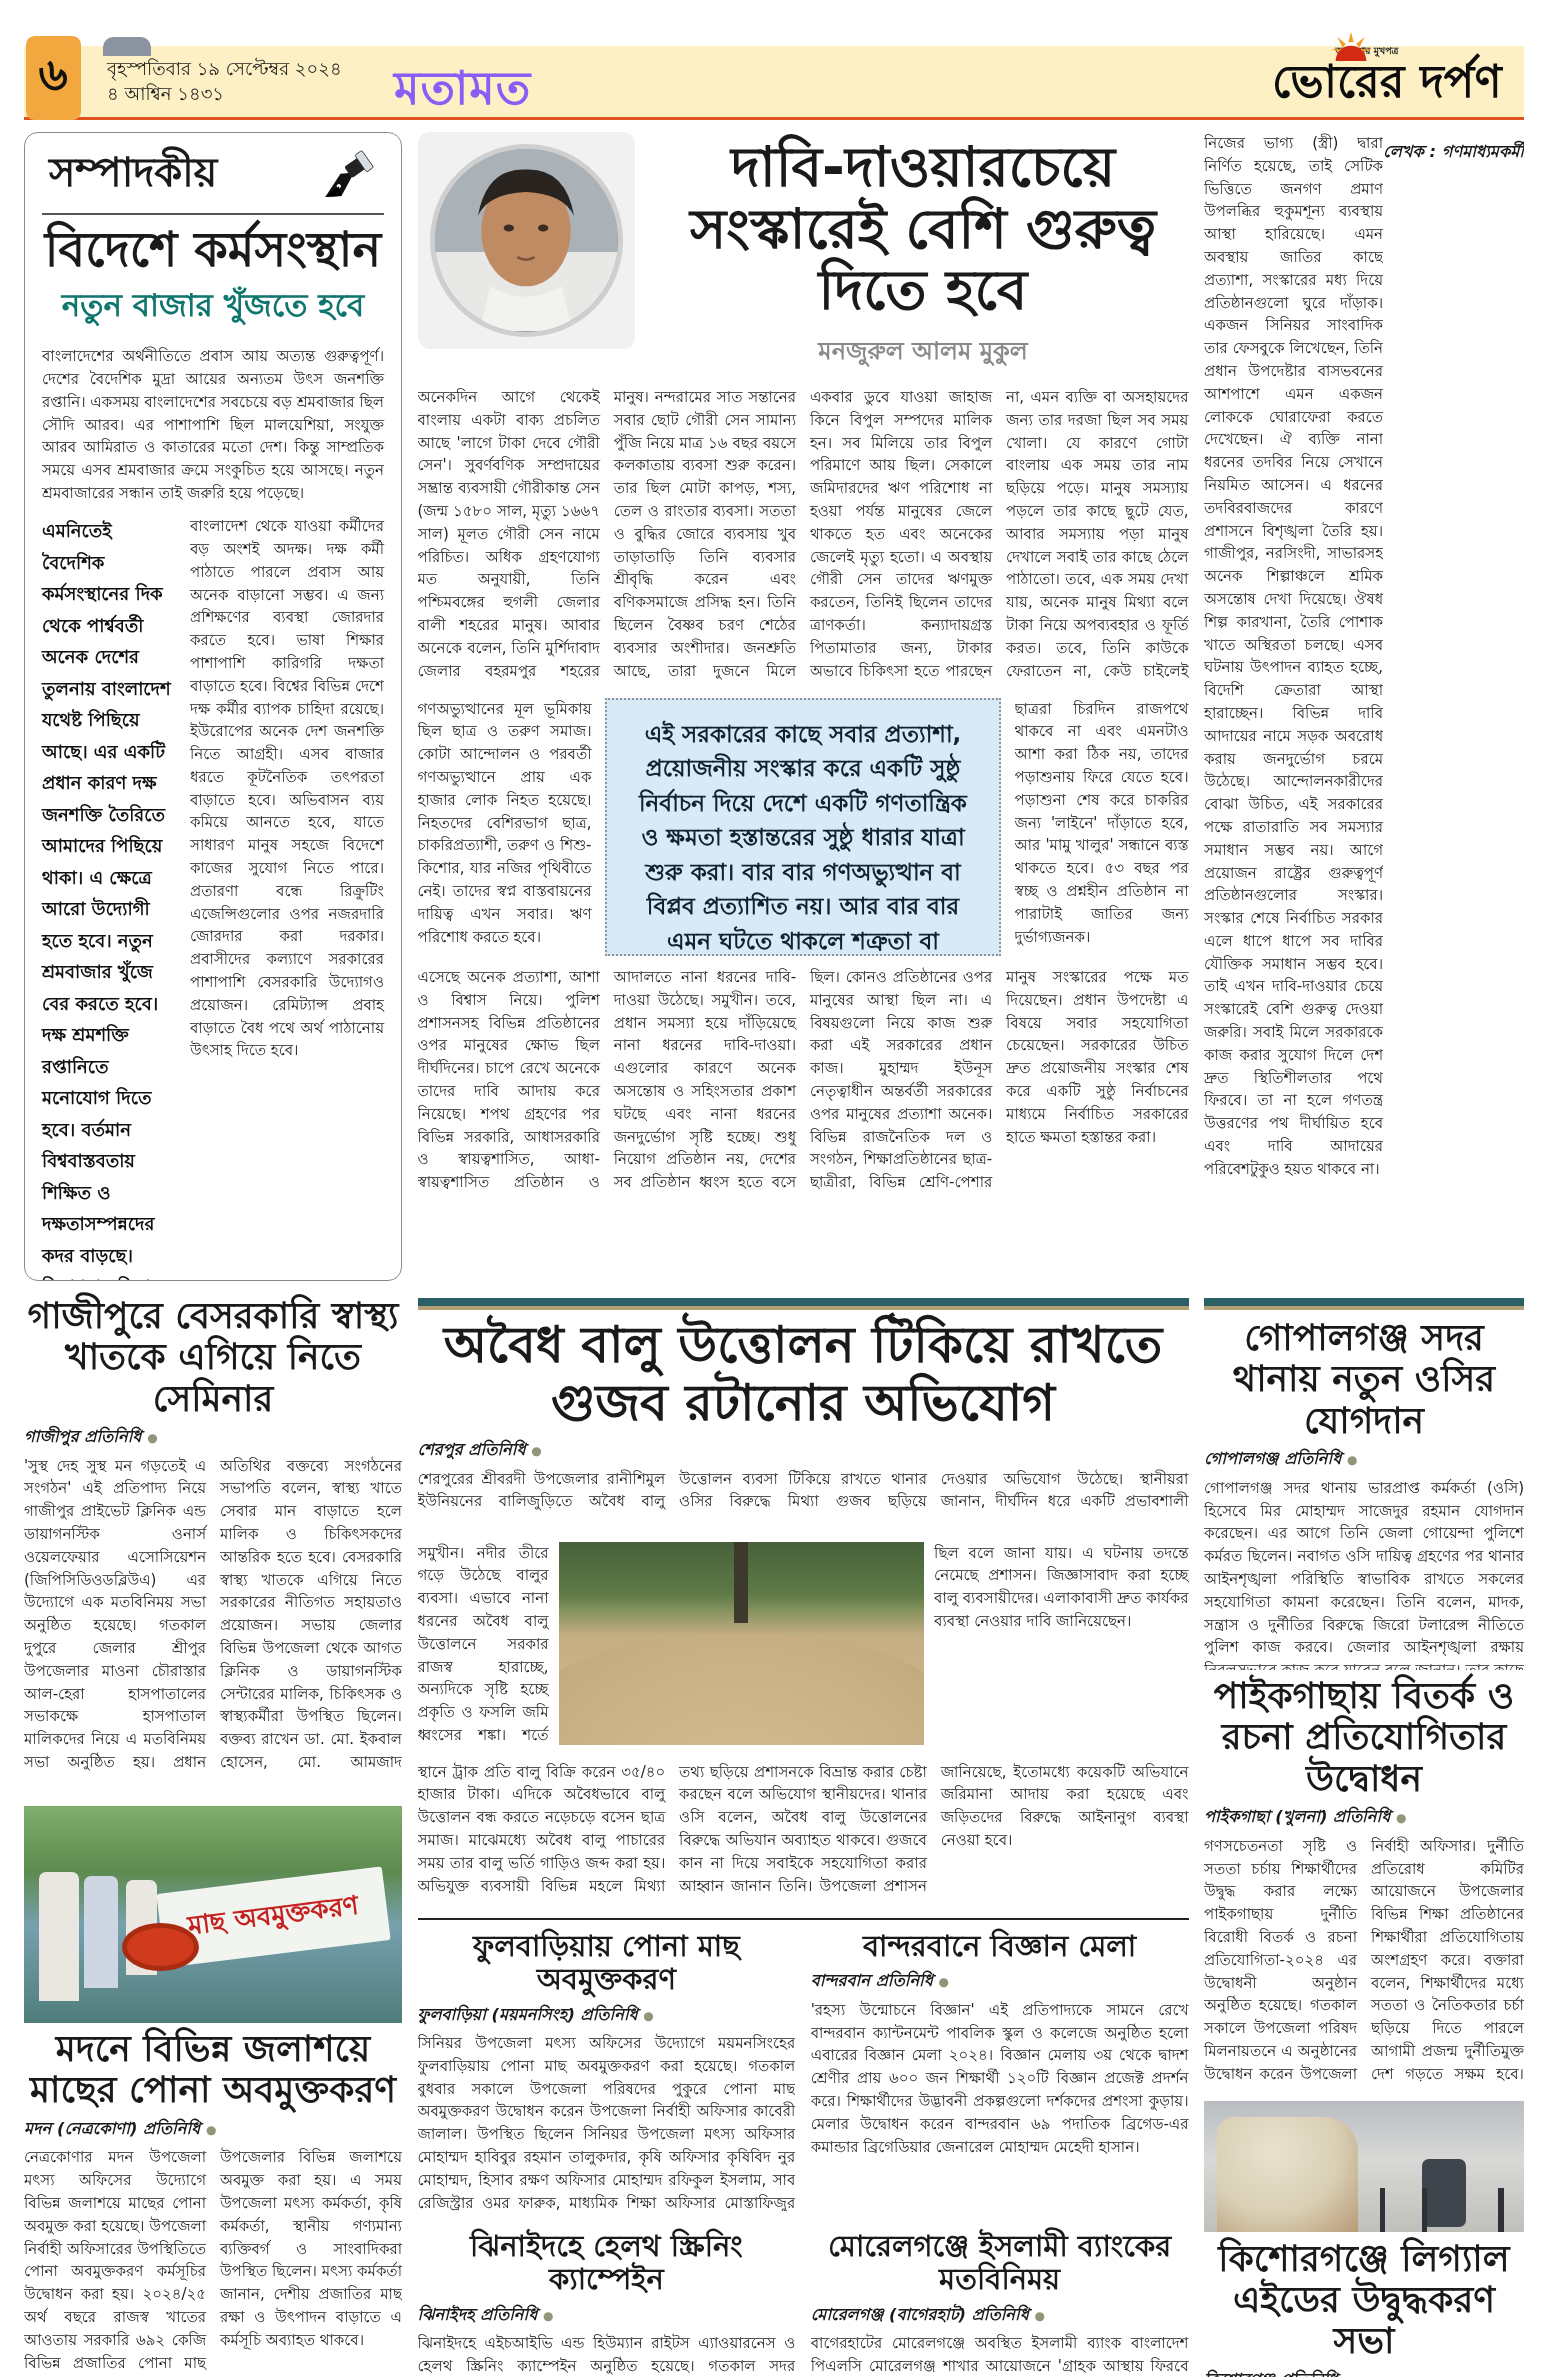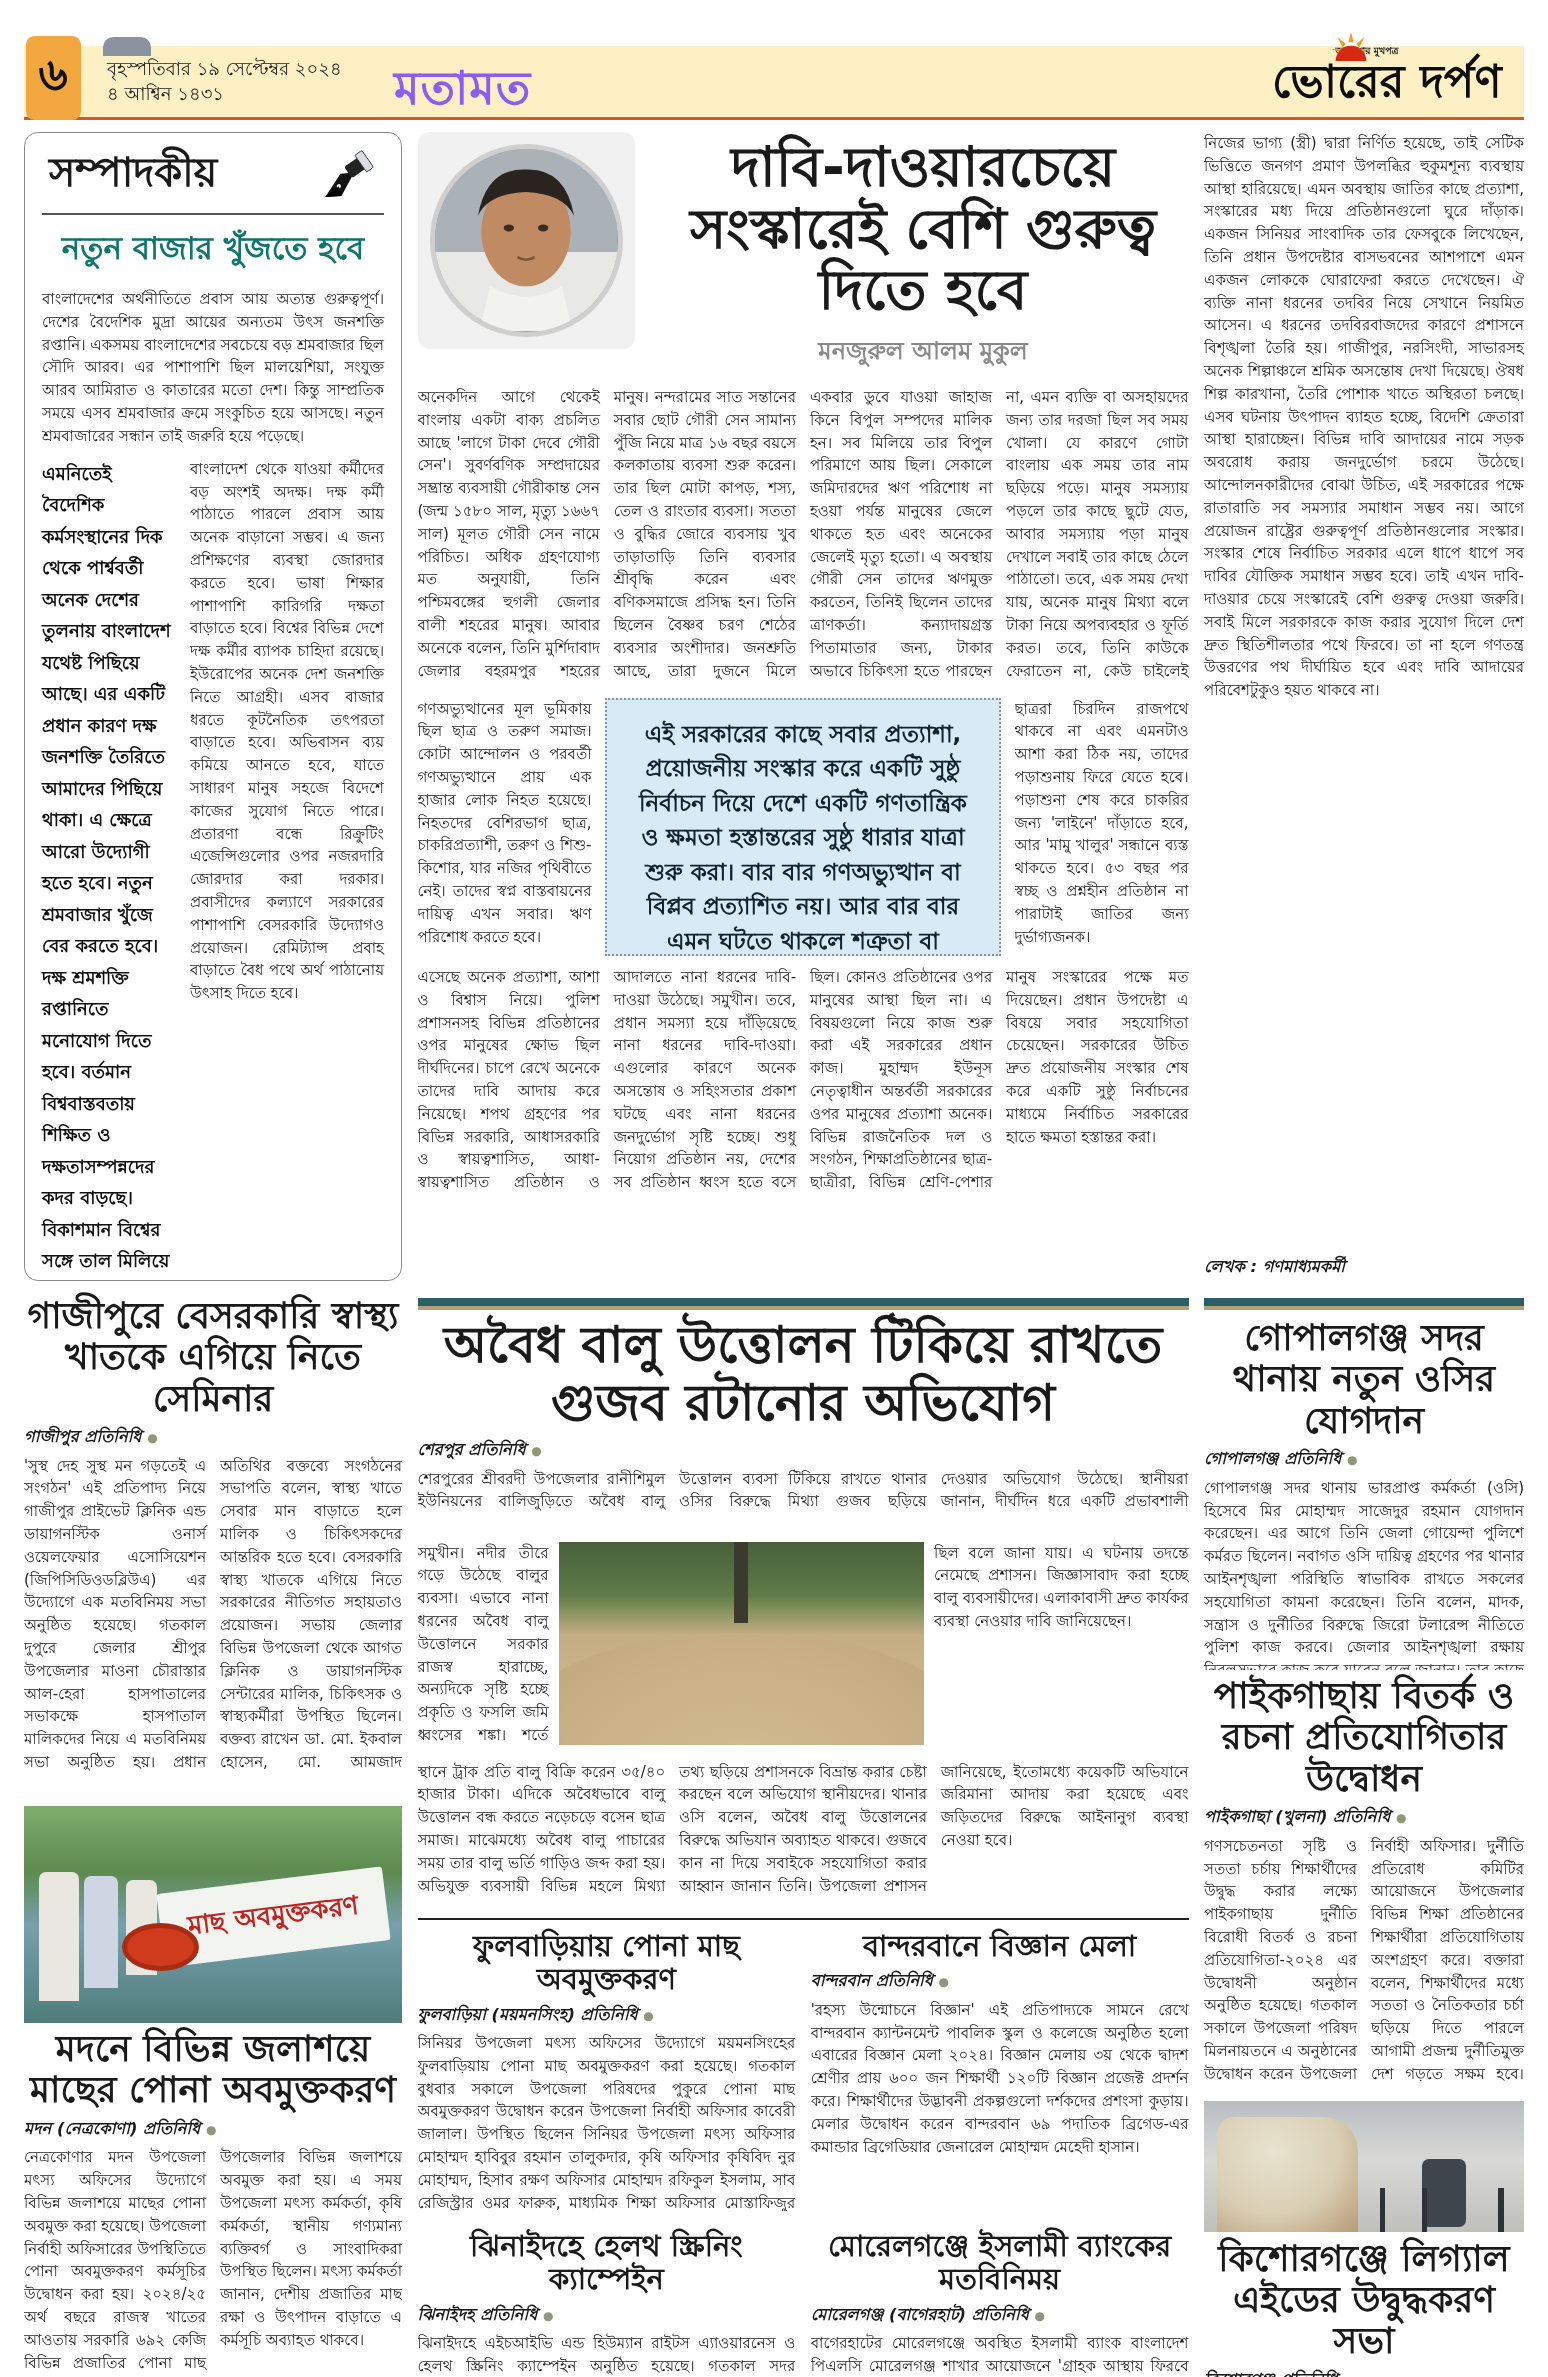--- a/index.html
+++ b/index.html
@@ -56,21 +56,21 @@
   .ma-head-right { flex:1; text-align:center; padding-top:5.2px; }
   .ma-headline { font-size:55px; font-weight:bold; line-height:1.12; }
   .ma-byline { font-size:24px; font-weight:bold; color:#8a8a8a; margin-top:10.3px; }
   .ma-row-a { margin-top:13.8px; height:303px; }
   .ma-row-b { display:flex; gap:13.8px; margin-top:8.6px; height:258px; }
   .ma-side { width:174px; flex:none; overflow:hidden; }
   .quote-box { flex:1; background:#d8eaf6; border:2.6px dotted #8b949b; padding:17px 22.4px; text-align:center;
     font-size:23px; font-weight:bold; line-height:1.5; color:#10222e; overflow:hidden; }
   .ma-row-c { margin-top:10.3px; height:313px; }
 
-  .right-col { height:1149px; overflow:hidden; display:flex; flex-direction:column; }
+  .right-col { height:1149px; overflow:hidden; display:flex; }
   .author-credit { font-weight:bold; font-style:italic; font-size:16.3px; margin-top:6.9px; }
 
   
   .divider { margin:8.6px 0 6.9px 0; }
   .divider .teal { height:7.7px; background:#2a5f66; }
   .divider .tan { height:4.3px; background:#b3a077; }
   .thin-rule { border-top:2.6px solid #222; margin:12px 0 6.9px 0; }
 
   
   .mid-section { display:grid; grid-template-columns:378px 1fr 320px; gap:15.5px; margin-top:8.6px; }
@@ -158,20 +158,21 @@
               <path d="M14 40 L44 28 L58 36 L30 50 Z" fill="#111"></path>
               <rect x="52" y="24" width="22" height="16" rx="3" fill="#222"></rect>
               <rect x="70" y="20" width="10" height="24" rx="2" fill="#d8dde2" stroke="#333"></rect>
               <circle cx="34" cy="39" r="2.5" fill="#fff"></circle>
               <path d="M14 40 L34 39 L30 50 Z" fill="#000"></path>
             </g>
           </svg>
         </span>
       </div>
       <div class="ed-rule"></div>
+      <div class="ed-headline">বিদেশে কর্মসংস্থান</div>
       <div class="ed-subhead">নতুন বাজার খুঁজতে হবে</div>
       <div class="body-text">বাংলাদেশের অর্থনীতিতে প্রবাস আয় অত্যন্ত গুরুত্বপূর্ণ। দেশের বৈদেশিক মুদ্রা আয়ের অন্যতম উৎস জনশক্তি রপ্তানি। একসময় বাংলাদেশের সবচেয়ে বড় শ্রমবাজার ছিল সৌদি আরব। এর পাশাপাশি ছিল মালয়েশিয়া, সংযুক্ত আরব আমিরাত ও কাতারের মতো দেশ। কিন্তু সাম্প্রতিক সময়ে এসব শ্রমবাজার ক্রমে সংকুচিত হয়ে আসছে। নতুন শ্রমবাজারের সন্ধান তাই জরুরি হয়ে পড়েছে।</div>
       <div class="ed-mid">
         <div class="ed-inset">এমনিতেই বৈদেশিক কর্মসংস্থানের দিক থেকে পার্শ্ববর্তী অনেক দেশের তুলনায় বাংলাদেশ যথেষ্ট পিছিয়ে আছে। এর একটি প্রধান কারণ দক্ষ জনশক্তি তৈরিতে আমাদের পিছিয়ে থাকা। এ ক্ষেত্রে আরো উদ্যোগী হতে হবে। নতুন শ্রমবাজার খুঁজে বের করতে হবে। দক্ষ শ্রমশক্তি রপ্তানিতে মনোযোগ দিতে হবে। বর্তমান বিশ্ববাস্তবতায় শিক্ষিত ও দক্ষতাসম্পন্নদের কদর বাড়ছে। বিকাশমান বিশ্বের সঙ্গে তাল মিলিয়ে তাই জনশক্তি গড়ে তুলতে হবে।</div>
         <div class="ed-right body-text">বাংলাদেশ থেকে যাওয়া কর্মীদের বড় অংশই অদক্ষ। দক্ষ কর্মী পাঠাতে পারলে প্রবাস আয় অনেক বাড়ানো সম্ভব। এ জন্য প্রশিক্ষণের ব্যবস্থা জোরদার করতে হবে। ভাষা শিক্ষার পাশাপাশি কারিগরি দক্ষতা বাড়াতে হবে। বিশ্বের বিভিন্ন দেশে দক্ষ কর্মীর ব্যাপক চাহিদা রয়েছে। ইউরোপের অনেক দেশ জনশক্তি নিতে আগ্রহী। এসব বাজার ধরতে কূটনৈতিক তৎপরতা বাড়াতে হবে। অভিবাসন ব্যয় কমিয়ে আনতে হবে, যাতে সাধারণ মানুষ সহজে বিদেশে কাজের সুযোগ নিতে পারে। প্রতারণা বন্ধে রিক্রুটিং এজেন্সিগুলোর ওপর নজরদারি জোরদার করা দরকার। প্রবাসীদের কল্যাণে সরকারের পাশাপাশি বেসরকারি উদ্যোগও প্রয়োজন। রেমিট্যান্স প্রবাহ বাড়াতে বৈধ পথে অর্থ পাঠানোয় উৎসাহ দিতে হবে।</div>
       </div>
 
     </div>
 
     <div class="main-article">

